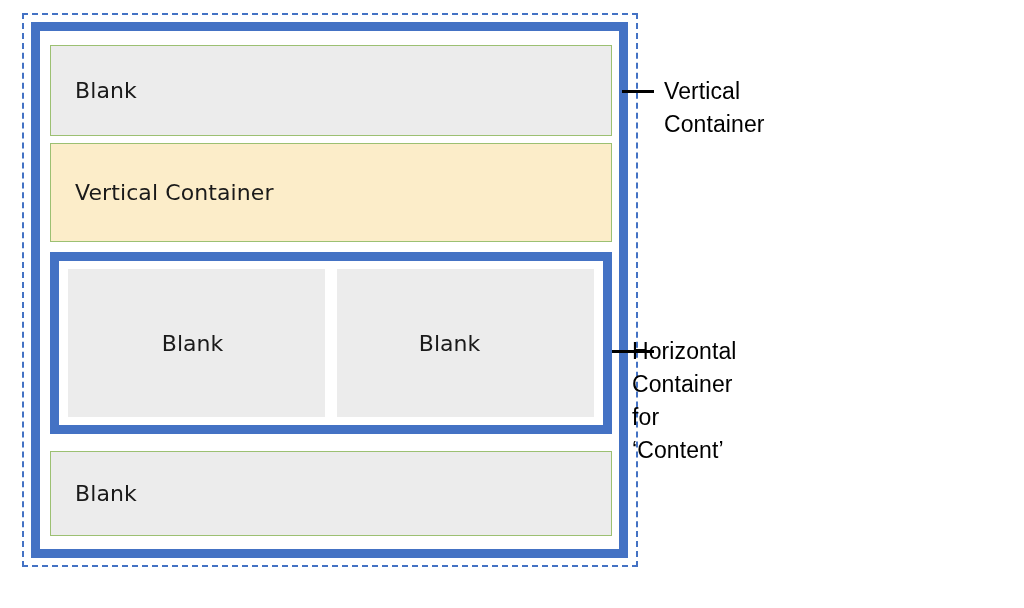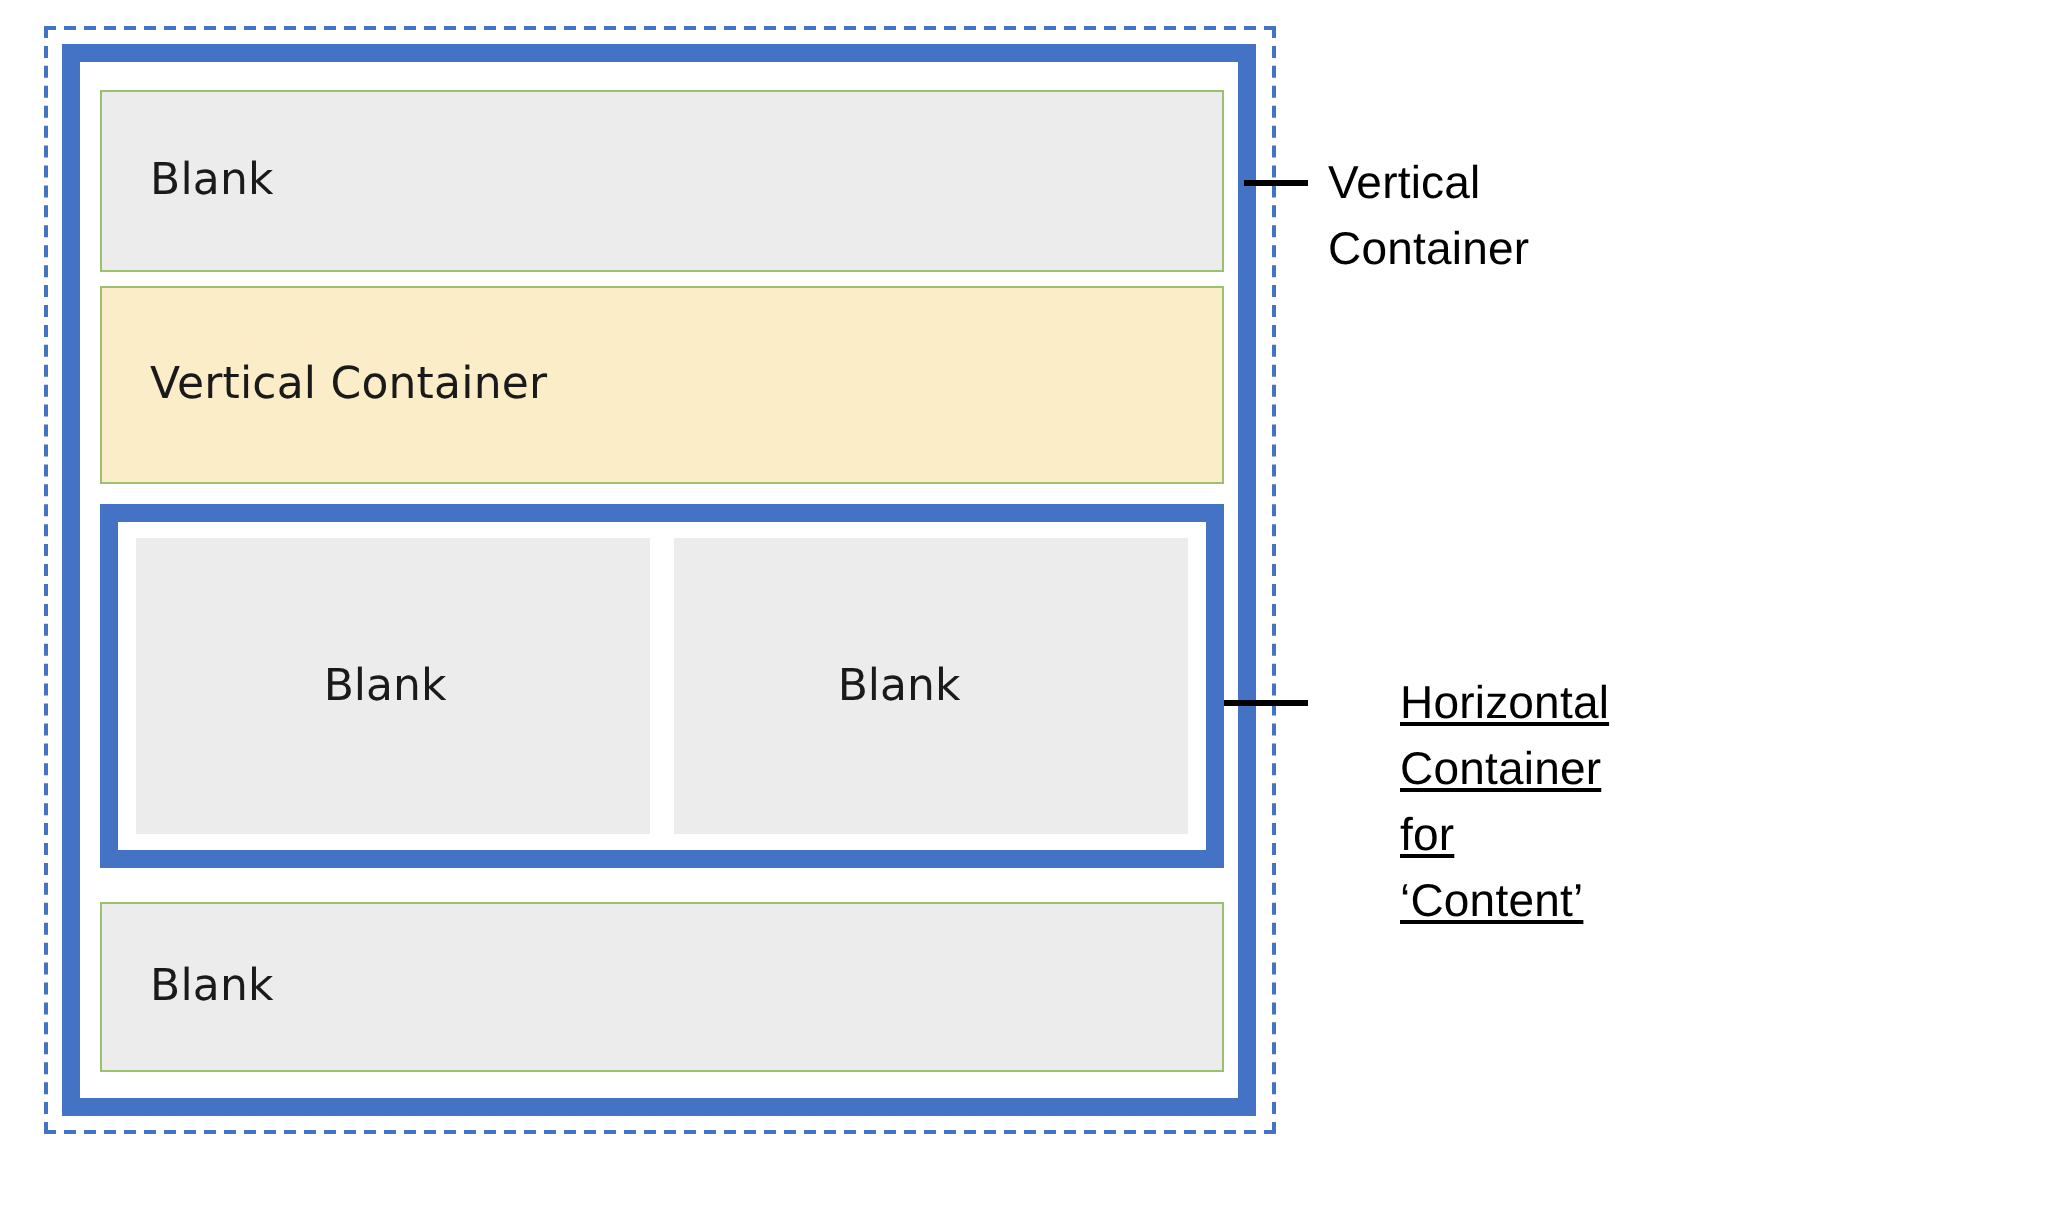--- a/index.html
+++ b/index.html
@@ -155,23 +155,22 @@
     left: 664px;
     top: 75px;
   }
 
   .callout-2 .callout-line {
     left: 612px;
     top: 350px;
     width: 42px;
   }
   .callout-2 .callout-text {
-    left: 700px;
+    left: 632px;
     top: 335px;
-    text-decoration: underline;
   }
 </style>
 </head>
 <body>
 
 <div class="canvas">
 
   <div class="root-dashed"></div>
 
   <div class="vertical-container"></div>

